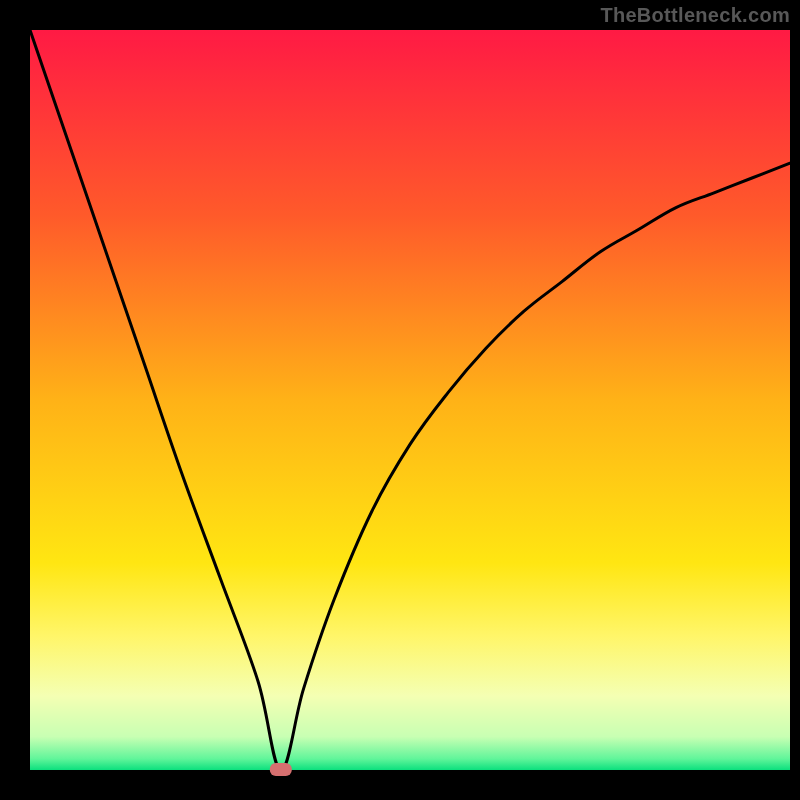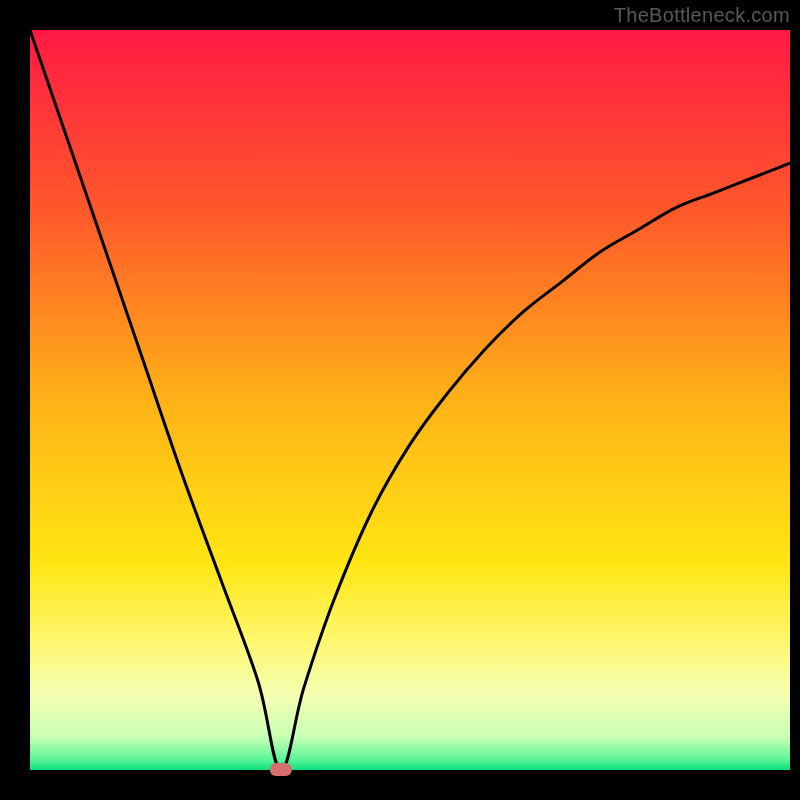--- a/index.html
+++ b/index.html
@@ -21,21 +21,21 @@
     position: absolute;
     top: 0;
     left: 0;
   }
   .watermark {
     position: absolute;
     top: 4px;
     right: 10px;
     color: #585858;
     font-size: 20px;
-    font-weight: 400;
+    font-weight: 700;
     letter-spacing: 0.3px;
     font-family: Arial, Helvetica, sans-serif;
   }
 </style>
 </head>
 <body>
 
 <div class="stage">
   <svg id="chart-svg" width="800" height="800" viewBox="0 0 800 800">
     <defs>

